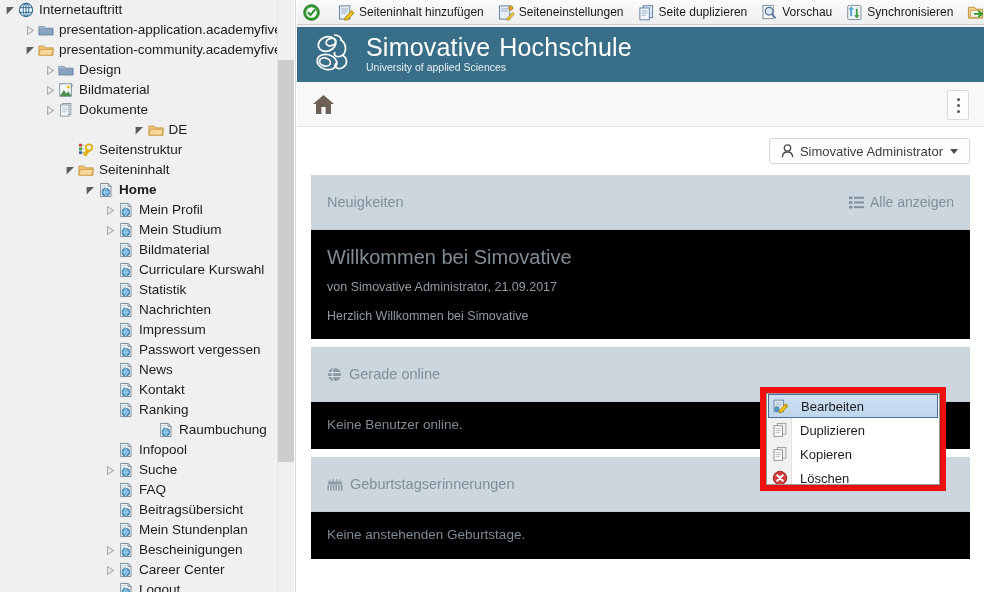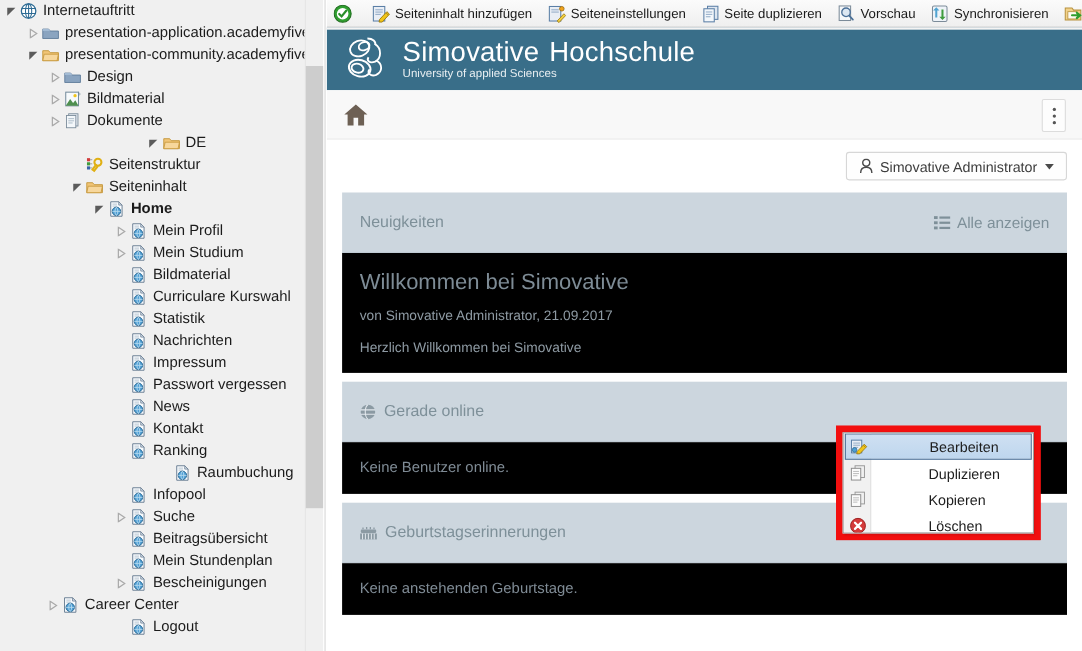--- a/index.html
+++ b/index.html
@@ -150,21 +150,21 @@
     background: #f1f1f1; border-right: 1px solid #e2e2e2;
   }
   .ctx-item {
     position: relative; height: 24px; display: flex; align-items: center;
     font-size: 13px; color: #1d1d1d; z-index: 2;
   }
   .ctx-item .cico {
     width: 25px; min-width: 25px; height: 24px;
     display: flex; align-items: center; justify-content: center;
   }
-  .ctx-item .clabel { padding-left: 8px; margin-left: 44px; }
+  .ctx-item .clabel { padding-left: 8px; }
   .ctx-item.selected {
     background: linear-gradient(to bottom, #cfe0f2 0%, #bed6ee 100%);
     border: 1px solid #4a6f97;
     margin: 0 1px; height: 24px;
   }
   .ctx-item.selected .cico { width: 24px; min-width: 24px; }
 </style>
 </head>
 <body>
 
@@ -436,20 +436,29 @@
           </span>
           <span class="tlabel">Suche</span>
         </div>
         <div class="tree-row" style="padding-left: 103px;">
           <span class="tw-sp"></span>
           <span class="ticon">
             <svg width="16" height="16">
               <use href="#i-pageglobe"></use>
             </svg>
           </span>
+          <span class="tlabel">FAQ</span>
+        </div>
+        <div class="tree-row" style="padding-left: 103px;">
+          <span class="tw-sp"></span>
+          <span class="ticon">
+            <svg width="16" height="16">
+              <use href="#i-pageglobe"></use>
+            </svg>
+          </span>
           <span class="tlabel">Beitragsübersicht</span>
         </div>
         <div class="tree-row" style="padding-left: 103px;">
           <span class="tw-sp"></span>
           <span class="ticon">
             <svg width="16" height="16">
               <use href="#i-pageglobe"></use>
             </svg>
           </span>
           <span class="tlabel">Mein Stundenplan</span>
@@ -460,21 +469,21 @@
               <path d="M1.6 0.6 L7.4 4.5 L1.6 8.4 Z" fill="none" stroke="#a9a9a9" stroke-width="1.1"></path>
             </svg>
           </span>
           <span class="ticon">
             <svg width="16" height="16">
               <use href="#i-pageglobe"></use>
             </svg>
           </span>
           <span class="tlabel">Bescheinigungen</span>
         </div>
-        <div class="tree-row" style="padding-left: 41px;">
+        <div class="tree-row" style="padding-left: 103px;">
           <span class="tw">
             <svg width="9" height="9" viewBox="0 0 9 9">
               <path d="M1.6 0.6 L7.4 4.5 L1.6 8.4 Z" fill="none" stroke="#a9a9a9" stroke-width="1.1"></path>
             </svg>
           </span>
           <span class="ticon">
             <svg width="16" height="16">
               <use href="#i-pageglobe"></use>
             </svg>
           </span>

